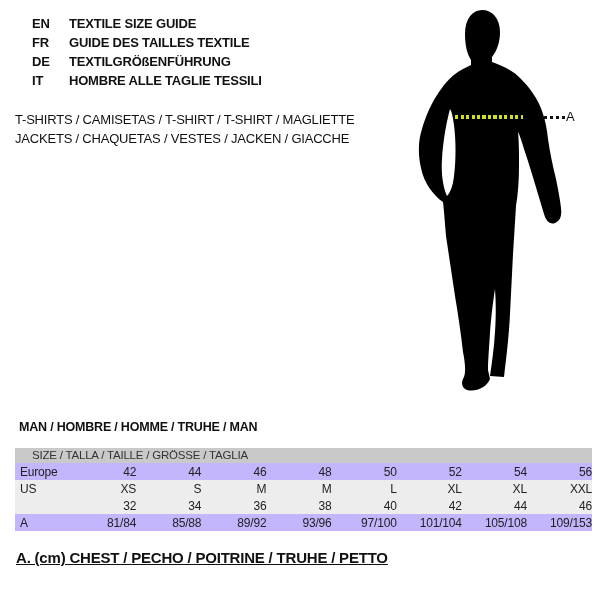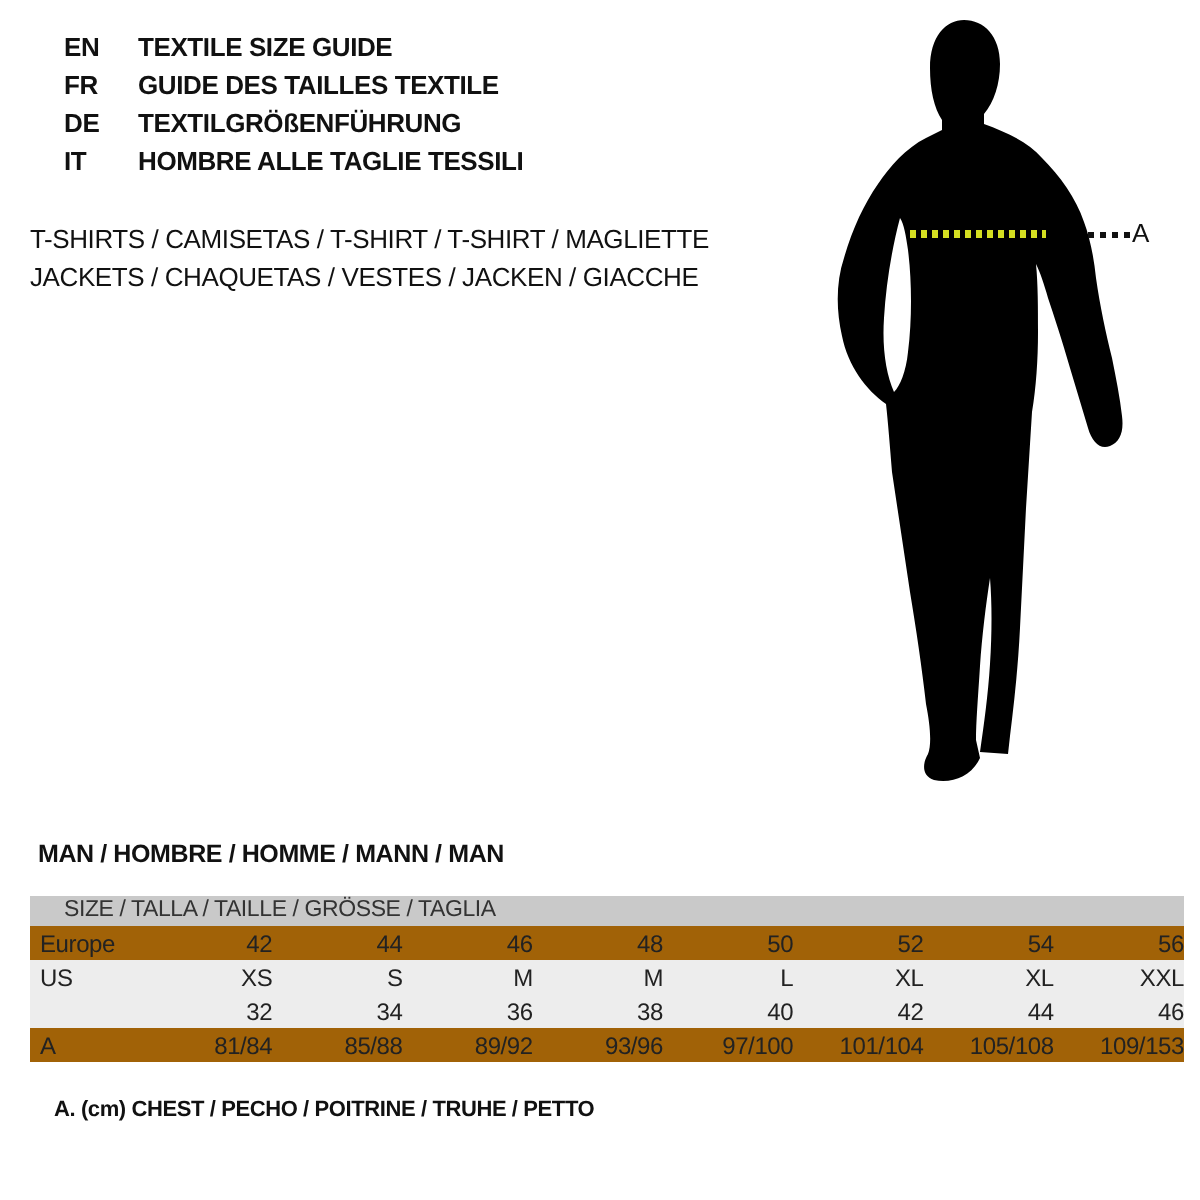--- a/index.html
+++ b/index.html
@@ -52,30 +52,30 @@
   .size-table { position: absolute; left: 15px; top: 448px; width: 577px; }
   .t-header {
     height: 15px; line-height: 15px;
     background: var(--table-header-bg, #c9c9c9);
     color: #333; font-size: 11.5px; padding-left: 17px; white-space: nowrap;
   }
   .t-row {
     display: grid;
     grid-template-columns: 56px repeat(8, 1fr);
     height: 17px; align-items: center;
-    font-size: 12px; color: #222; background: #a16207;
+    font-size: 12px; color: #222; background: #c4b5fd;
   }
   .t-row.shaded { background: var(--table-band-bg, #ededed); }
   .t-label { padding-left: 5px; text-align: left; }
   .t-cell { text-align: right; }
 
   
   .footnote {
-    position: absolute; left: 27px; top: 549px;
-    font-size: 11px; font-weight: 700; white-space: nowrap;
+    position: absolute; left: 16px; top: 549px;
+    font-size: 15px; font-weight: 700; white-space: nowrap; text-decoration: underline;
   }
 </style>
 </head>
 <body>
 
 <div class="page">
 
   <div class="lang-list">
     <div class="lang-row">
       <span class="lang-code">EN</span>
@@ -148,21 +148,21 @@
       C 26 166 28 179 32 188
       C 35 185 38 178 39 168
       C 41 152 41 133 39 117
       C 38 110 37 104 35 101
       Z"></path>
   </svg>
   <div class="measure-line-body"></div>
   <div class="measure-line-outer"></div>
   <div class="measure-label">A</div>
 
-  <div class="section-title">MAN / HOMBRE / HOMME / MANN / MAN</div>
+  <div class="section-title">MAN / HOMBRE / HOMME / TRUHE / MAN</div>
 
   <div class="size-table">
     <div class="t-header">SIZE / TALLA / TAILLE / GRÖSSE / TAGLIA</div>
 
     <div class="t-row">
       <div class="t-label">Europe</div>
       <div class="t-cell">42</div>
       <div class="t-cell">44</div>
       <div class="t-cell">46</div>
       <div class="t-cell">48</div>

